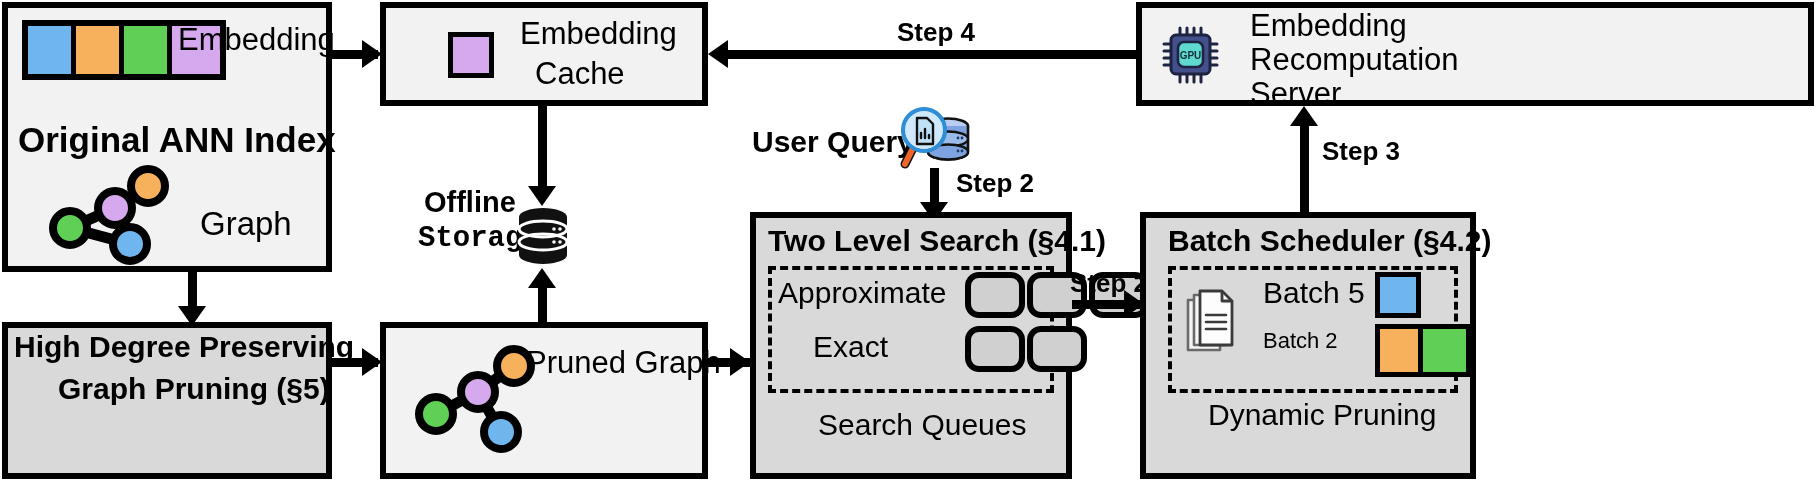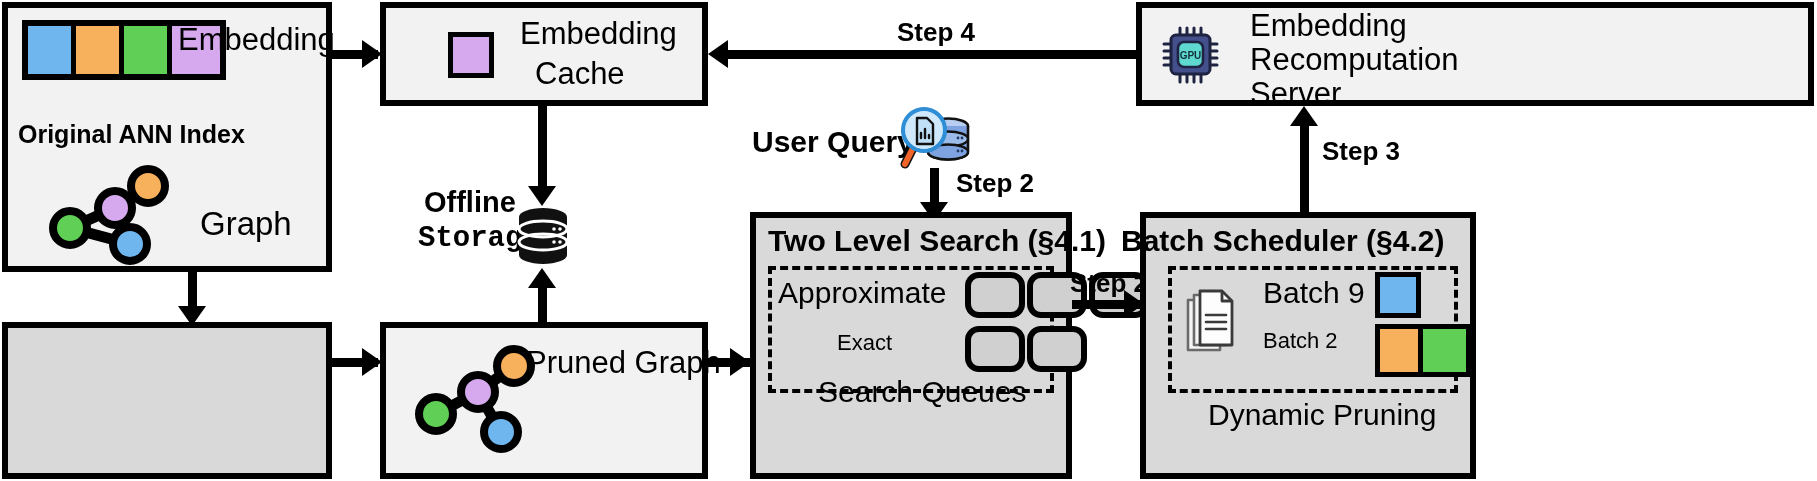--- a/index.html
+++ b/index.html
@@ -64,21 +64,21 @@
 
   <div class="embrow" style="left:22px; top:20px;">
     <div class="cell chip blue" style="border:none;border-right:5px solid #000;"></div>
     <div class="cell chip orange" style="border:none;border-right:5px solid #000;"></div>
     <div class="cell chip green" style="border:none;border-right:5px solid #000;"></div>
     <div class="cell chip purple" style="border:none;"></div>
   </div>
 
   <div class="lbl" style="left:178px; top:22px; font-size:31px;">Embedding</div>
 
-  <div class="lbl bold" style="left:18px; top:120px; font-size:25px;">Original ANN Index</div>
+  <div class="lbl bold" style="left:18px; top:120px; font-size:35px;">Original ANN Index</div>
 
   <svg style="position:absolute; left:40px; top:168px;" width="140" height="100" viewBox="0 0 140 100">
     <g stroke="#000" stroke-width="11" stroke-linecap="round">
       <line x1="30" y1="60" x2="75" y2="40"></line>
       <line x1="75" y1="40" x2="108" y2="18"></line>
       <line x1="75" y1="40" x2="90" y2="76"></line>
       <line x1="30" y1="60" x2="90" y2="76"></line>
     </g>
     <circle cx="108" cy="18" r="17" fill="#f7b05b" stroke="#000" stroke-width="8"></circle>
     <circle cx="75" cy="40" r="17" fill="#d6a9ef" stroke="#000" stroke-width="8"></circle>
@@ -86,20 +86,22 @@
     <circle cx="90" cy="76" r="17" fill="#6fb6ef" stroke="#000" stroke-width="8"></circle>
   </svg>
 
   <div class="lbl" style="left:200px; top:205px; font-size:33px;">Graph</div>
 
   <div class="ln" style="left:188px; top:272px; width:9px; height:38px;"></div>
   <div class="ah down" style="left:178px; top:306px;"></div>
 
   <div class="box shaded" style="left:2px; top:322px; width:330px; height:157px;">
   </div>
+  <div class="lbl bold" style="left:14px; top:330px; font-size:30px;">High Degree Preserving</div>
+  <div class="lbl bold" style="left:58px; top:372px; font-size:30px;">Graph Pruning (§5)</div>
 
   <div class="ln" style="left:332px; top:50px; width:46px; height:9px;"></div>
   <div class="ah right" style="left:362px; top:40px;"></div>
 
   <div class="ln" style="left:332px; top:358px; width:46px; height:9px;"></div>
   <div class="ah right" style="left:362px; top:348px;"></div>
 
   <div class="box" style="left:380px; top:2px; width:328px; height:104px;">
   </div>
   <div class="chip purple" style="position:absolute; left:448px; top:32px; width:46px; height:46px;"></div>
@@ -184,51 +186,51 @@
 
   <div class="dashed" style="left:768px; top:266px; width:286px; height:127px;"></div>
 
   <div class="lbl" style="left:778px; top:276px; font-size:30px;">Approximate</div>
   <div class="qrow" style="left:965px; top:272px;">
     <div class="qcell"></div>
     <div class="qcell"></div>
     <div class="qcell"></div>
   </div>
 
-  <div class="lbl" style="left:837px; top:330px; font-size:22px;">Exact</div>
+  <div class="lbl" style="left:813px; top:330px; font-size:30px;">Exact</div>
   <div class="qrow" style="left:965px; top:326px;">
     <div class="qcell"></div>
     <div class="qcell"></div>
   </div>
 
-  <div class="lbl" style="left:818px; top:375px; font-size:30px;">Search Queues</div>
+  <div class="lbl" style="left:818px; top:408px; font-size:30px;">Search Queues</div>
 
   <div class="ln" style="left:1072px; top:300px; width:70px; height:9px;"></div>
   <div class="ah right" style="left:1124px; top:290px;"></div>
   <div class="lbl bold" style="left:1070px; top:268px; font-size:26px;">Step 2</div>
 
   <div class="box shaded" style="left:1140px; top:212px; width:336px; height:267px;">
   </div>
-  <div class="lbl" style="left:1121px; top:224px; font-size:30px; font-weight:bold;">Batch Scheduler (§4.2)</div>
+  <div class="lbl" style="left:1168px; top:224px; font-size:30px; font-weight:bold;">Batch Scheduler (§4.2)</div>
 
   <div class="dashed" style="left:1168px; top:266px; width:290px; height:127px;"></div>
 
   <svg style="position:absolute; left:1184px; top:288px;" width="56" height="70" viewBox="0 0 56 70">
     <path d="M4 12 h22 l10 10 v40 h-32 z" fill="#f4f4f4" stroke="#6a6a6a" stroke-width="2.6" stroke-linejoin="round"></path>
     <path d="M10 7 h22 l10 10 v40 h-32 z" fill="#f7f7f7" stroke="#6a6a6a" stroke-width="2.6" stroke-linejoin="round"></path>
     <path d="M16 3 h22 l10 10 v44 h-32 z" fill="#fdfdfd" stroke="#3a3a3a" stroke-width="2.8" stroke-linejoin="round"></path>
     <path d="M38 3 v10 h10" fill="none" stroke="#3a3a3a" stroke-width="2.8" stroke-linejoin="round"></path>
     <g stroke="#3a3a3a" stroke-width="2.6" stroke-linecap="round">
       <line x1="22" y1="27" x2="42" y2="27"></line>
       <line x1="22" y1="34" x2="42" y2="34"></line>
       <line x1="22" y1="41" x2="42" y2="41"></line>
     </g>
   </svg>
 
-  <div class="lbl" style="left:1263px; top:276px; font-size:30px;">Batch 9</div>
+  <div class="lbl" style="left:1263px; top:276px; font-size:30px;">Batch 5</div>
   <div class="chip blue" style="position:absolute; left:1375px; top:272px; width:46px; height:46px;"></div>
 
   <div class="lbl" style="left:1263px; top:328px; font-size:22px;">Batch 2</div>
   <div style="position:absolute; left:1375px; top:324px; display:flex; border:5px solid #000;">
     <div class="chip orange" style="width:43px; height:43px; border:none; border-right:5px solid #000;"></div>
     <div class="chip green" style="width:43px; height:43px; border:none;"></div>
   </div>
 
   <div class="lbl" style="left:1208px; top:398px; font-size:30px;">Dynamic Pruning</div>
 

